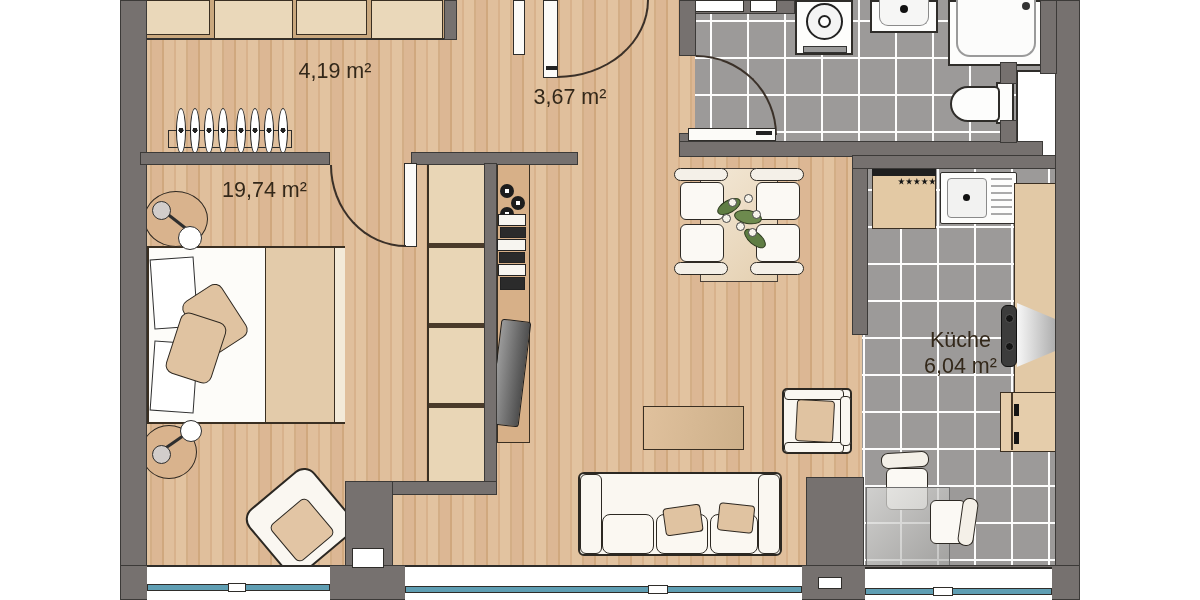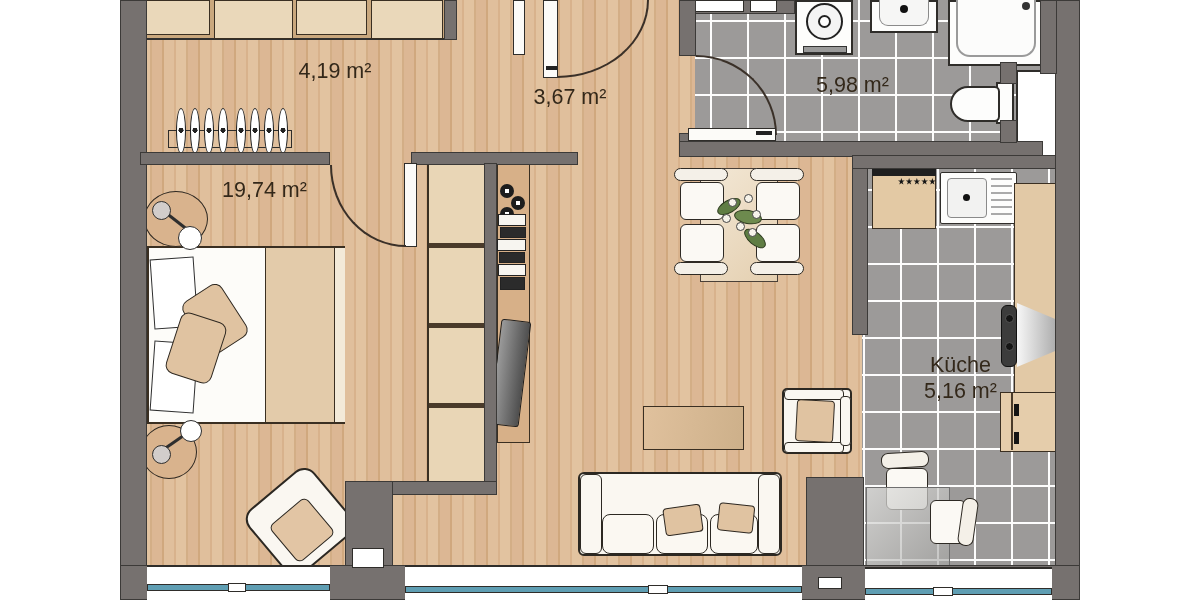--- a/index.html
+++ b/index.html
@@ -226,25 +226,24 @@
   <div class="abs leaf" style="left:688px;top:128px;width:88px;height:13px;"></div>
   <div class="abs" style="left:756px;top:131px;width:16px;height:4px;background:#222;"></div>
 
   <div class="abs room-label" style="left:245px;top:58px;width:180px;">
     <div>4,19 m²</div>
   </div>
   <div class="abs room-label" style="left:495px;top:84px;width:150px;">
     <div>3,67 m²</div>
   </div>
   <div class="abs room-label" style="left:775px;top:72px;width:155px;">
-    <div>5,98 m²</div>
   </div>
   <div class="abs room-label" style="left:172px;top:177px;width:185px;">
     <div>19,74 m²</div>
   </div>
   <div class="abs room-label" style="left:588px;top:308px;width:180px;">
   </div>
-  <div class="abs room-label" style="left:862px;top:352px;width:168px;padding-left:29px;">
+  <div class="abs room-label" style="left:862px;top:327px;width:168px;padding-left:29px;">
     <div>Küche</div>
-    <div>5,16 m²</div>
+    <div>6,04 m²</div>
   </div>
 
 </div>
 
 </body></html>

